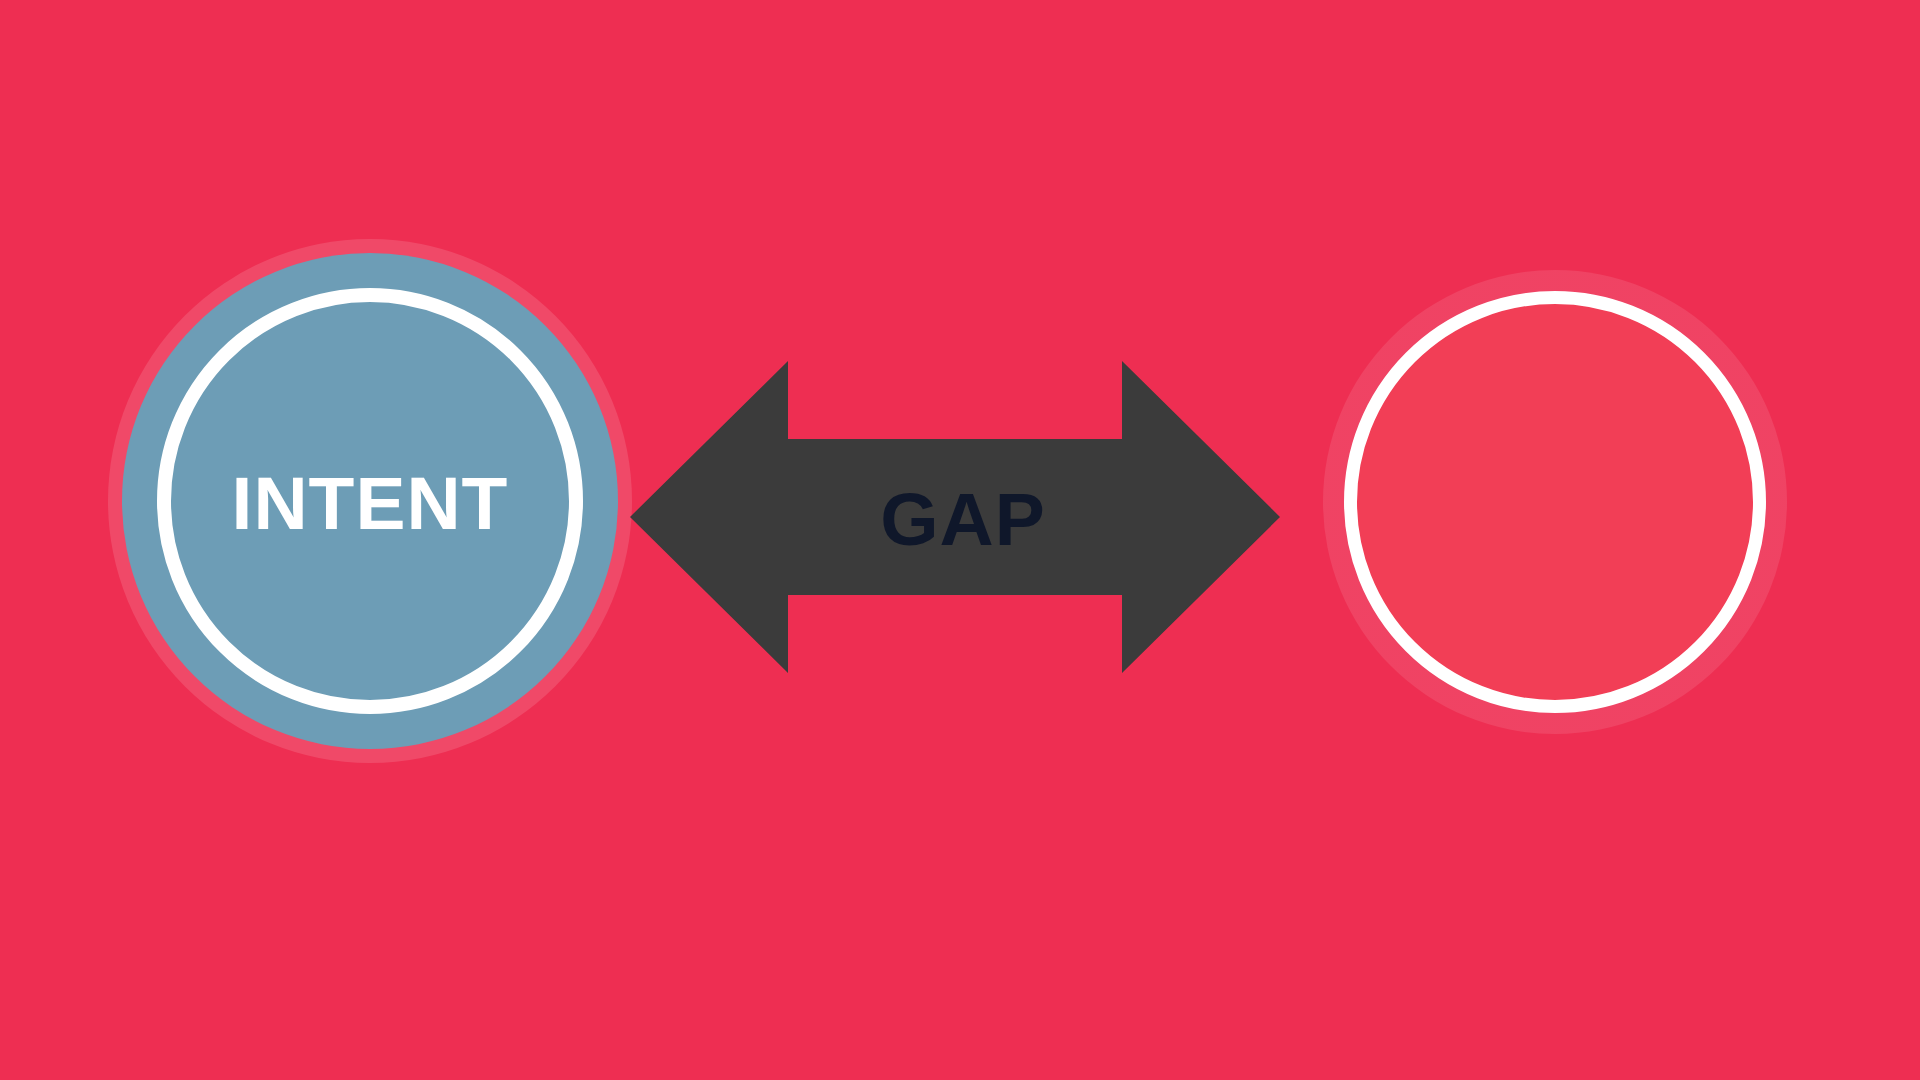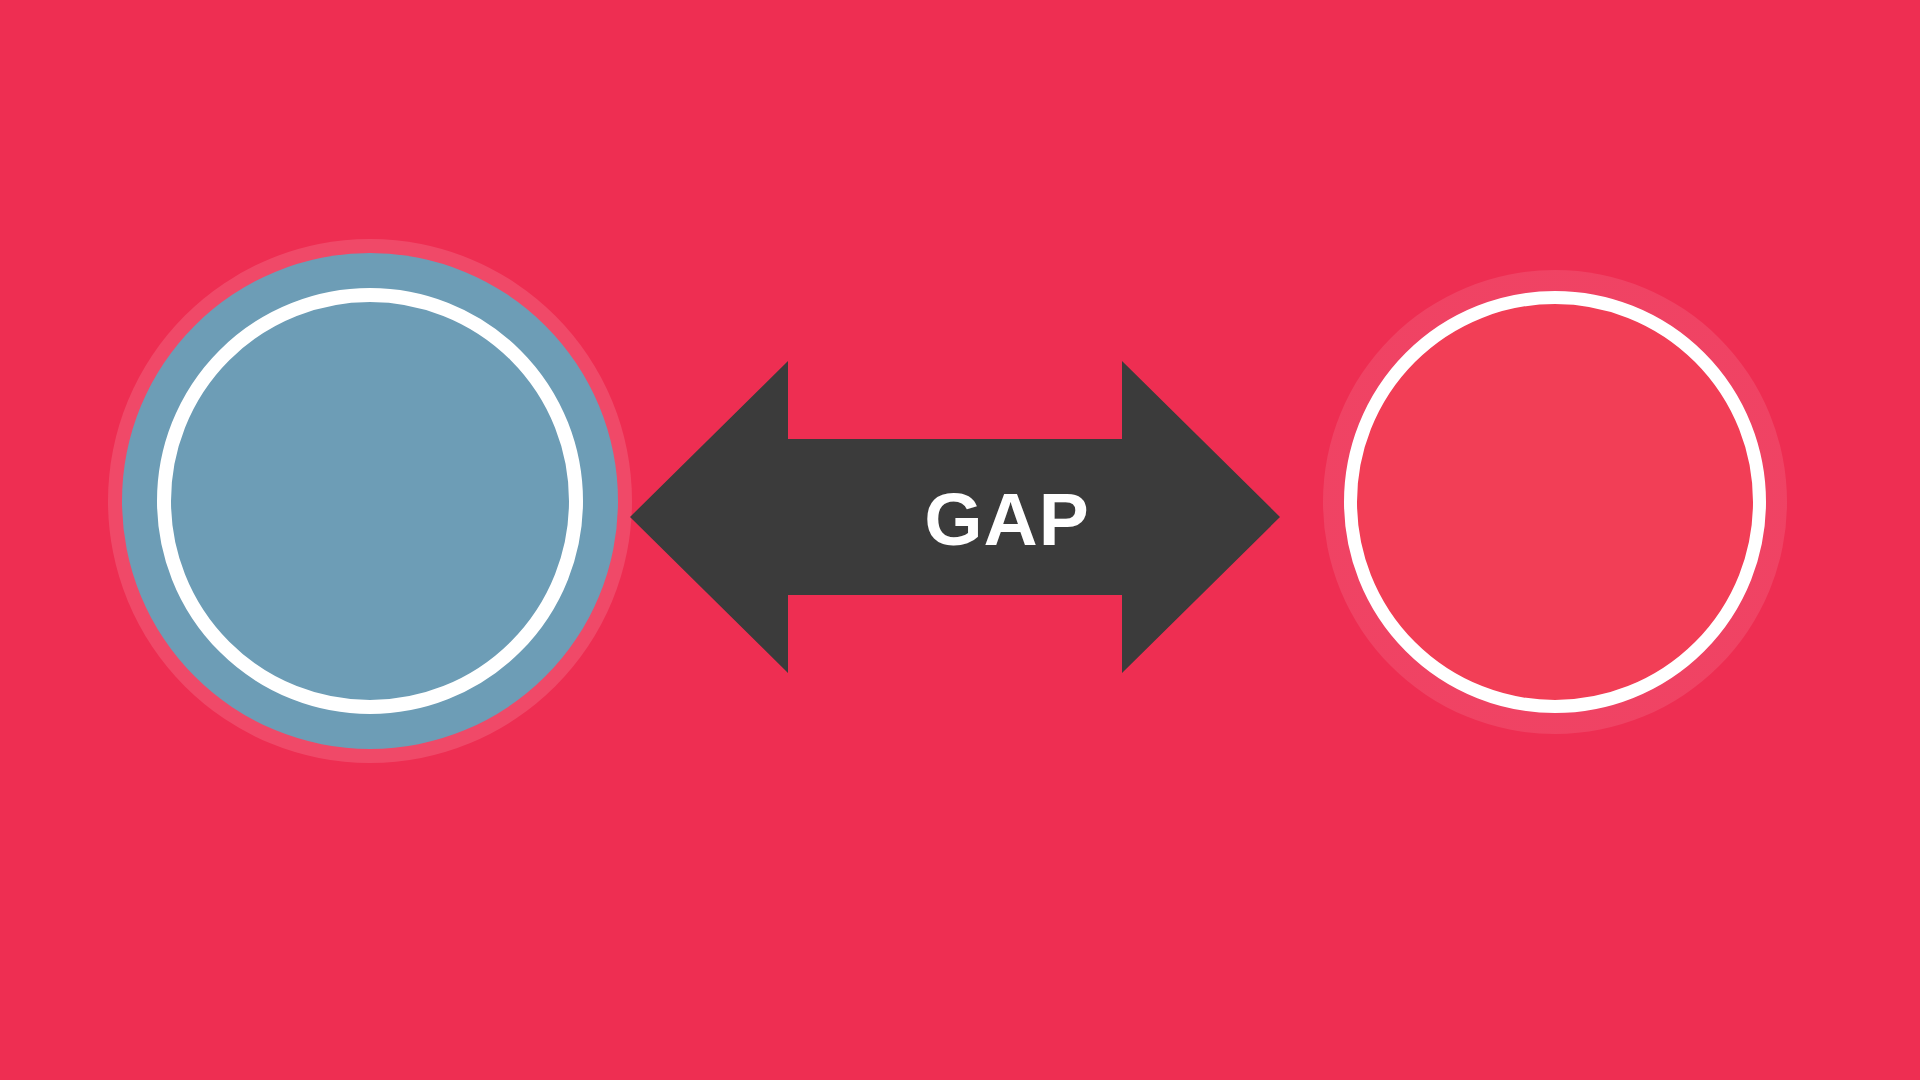--- a/index.html
+++ b/index.html
@@ -63,38 +63,39 @@
     color: #FFFFFF;
     font-weight: bold;
     font-size: 75px;
     letter-spacing: 1px;
     white-space: nowrap;
     line-height: 1;
   }
   .intent-label { left: 370px; top: 503px; }
   .impact-label { left: 1555px; top: 503px; }
   .gap-label {
-    left: 1007px; top: 519px;
+    left: 963px; top: 519px;
     transform: translate(-50%, -50%);
-    color: #ffffff;
+    color: #0f172a;
     font-weight: bold;
     font-size: 75px;
     letter-spacing: 1px;
     white-space: nowrap;
     line-height: 1;
   }
 </style>
 </head>
 <body>
 
 <div class="canvas">
 
   <div class="abs circle intent-halo"></div>
   <div class="abs circle intent-disk"></div>
   <div class="abs circle intent-ring"></div>
+  <div class="abs node-label intent-label">INTENT</div>
 
   <svg class="abs gap-arrow" viewBox="0 0 650 312" xmlns="http://www.w3.org/2000/svg" aria-hidden="true">
     <polygon points="0,156 158,0 158,78 492,78 492,0 650,156 492,312 492,234 158,234 158,312" fill="#3B3B3B"></polygon>
   </svg>
   <div class="abs gap-label">GAP</div>
 
   <div class="abs circle impact-halo"></div>
   <div class="abs circle impact-disk"></div>
 
 </div>

